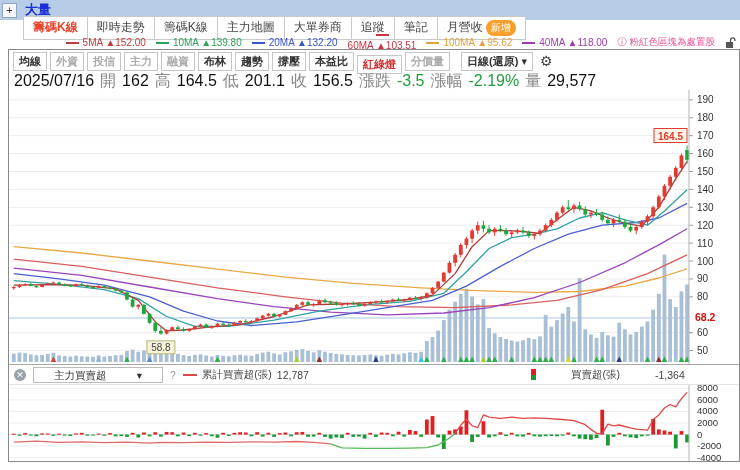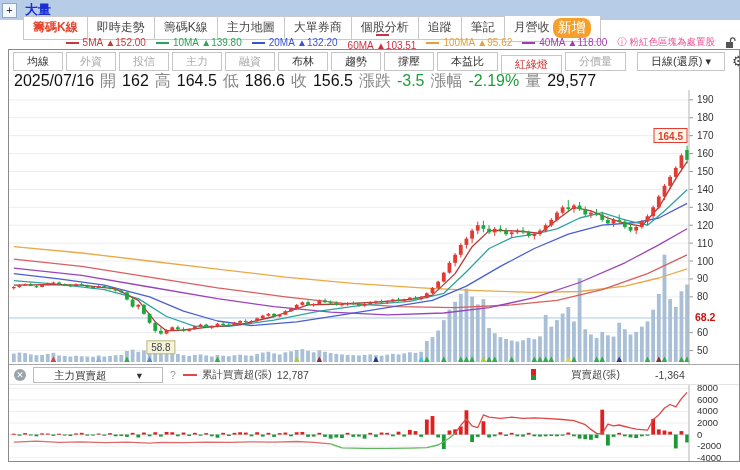--- a/index.html
+++ b/index.html
@@ -7,32 +7,32 @@
   
   .winbar{height:20px;background:#b7cde7;display:flex;align-items:center;padding-left:2px;}
   .addbox{width:13px;height:13px;background:#f4f7fb;border:1px solid #8fa6c0;color:#333;
     font-size:11px;line-height:12px;text-align:center;margin-right:8px;cursor:pointer;}
   .wintitle{color:#1b2ed6;font-weight:bold;font-size:13px;}
   
   .tabrow{height:16px;display:flex;align-items:center;padding-left:23px;background:#fff;}
   .tab{border:1px solid #c9c9c9;background:#fff;color:#444;font-size:12px;padding:2px 9px 3px;
     margin-right:-1px;white-space:nowrap;cursor:pointer;display:flex;align-items:center;gap:3px;}
   .tab.active{color:#e8452c;font-weight:bold;}
-  .badge{background:#f5a02c;color:#fff;font-size:14px;border-radius:8px;padding:1px 5px;font-weight:normal;}
+  .badge{background:#f5a02c;color:#fff;font-size:10px;border-radius:8px;padding:1px 5px;font-weight:normal;}
   
   .malegend{height:13px;display:flex;align-items:center;justify-content:flex-end;gap:10px;
     font-size:10px;padding-right:4px;}
   .maitem{display:flex;align-items:center;gap:4px;white-space:nowrap;}
   .maswatch{display:inline-block;width:13px;height:0;border-top:2px solid;}
   .manote{font-size:9.5px;}
   
   .panel{margin-left:8px;border:1px solid #8a8a8a;background:#fff;}
   .toolbar{height:22px;display:flex;align-items:center;gap:3px;padding:0 4px;}
-  .chip{border:1px solid #c6c6c6;background:#fff;font-size:11px;color:#333;padding:1px 13px;
-    white-space:nowrap;cursor:pointer;}
+  .chip{border:1px solid #c6c6c6;background:#fff;font-size:11px;color:#333;padding:1px 5px;
+    white-space:nowrap;cursor:pointer;font-weight:bold;}
   .chip.off{color:#aaa;}
   .chip.red{color:#d03030;margin-top:6px;}
   .chip.select{margin-left:8px;}
   .gear{font-size:14px;color:#444;margin-left:4px;cursor:pointer;}
   .ohlc{height:18px;display:flex;align-items:center;gap:6px;font-size:16px;padding:0 5px;color:#111;}
   .ohlc .lbl{color:#888;}
   .ohlc .val{color:#111;}
   .ohlc .down{color:#1f9d3a;}
   svg{display:block;}
   
@@ -67,23 +67,20 @@
     <div class="tab">
       <span>籌碼K線</span>
     </div>
     <div class="tab">
       <span>主力地圖</span>
     </div>
     <div class="tab">
       <span>大單券商</span>
     </div>
     <div class="tab">
-      <span>個股分析</span>
-    </div>
-    <div class="tab">
       <span>追蹤</span>
     </div>
     <div class="tab">
       <span>筆記</span>
     </div>
     <div class="tab">
       <span>月營收</span>
       <span class="badge">新增</span>
     </div>
   </div>
@@ -138,21 +135,21 @@
       <span class="gear">⚙</span>
     </div>
 
   <div class="ohlc" id="ohlcrow">
       <span>2025/07/16</span>
       <span class="lbl">開</span>
       <span class="val">162</span>
       <span class="lbl">高</span>
       <span class="val">164.5</span>
       <span class="lbl">低</span>
-      <span class="val">186.6</span>
+      <span class="val">201.1</span>
       <span class="lbl">收</span>
       <span class="val">156.5</span>
       <span class="lbl">漲跌</span>
       <span class="down">-3.5</span>
       <span class="lbl">漲幅</span>
       <span class="down">-2.19%</span>
       <span class="lbl">量</span>
       <span class="val">29,577</span>
     </div>
 

